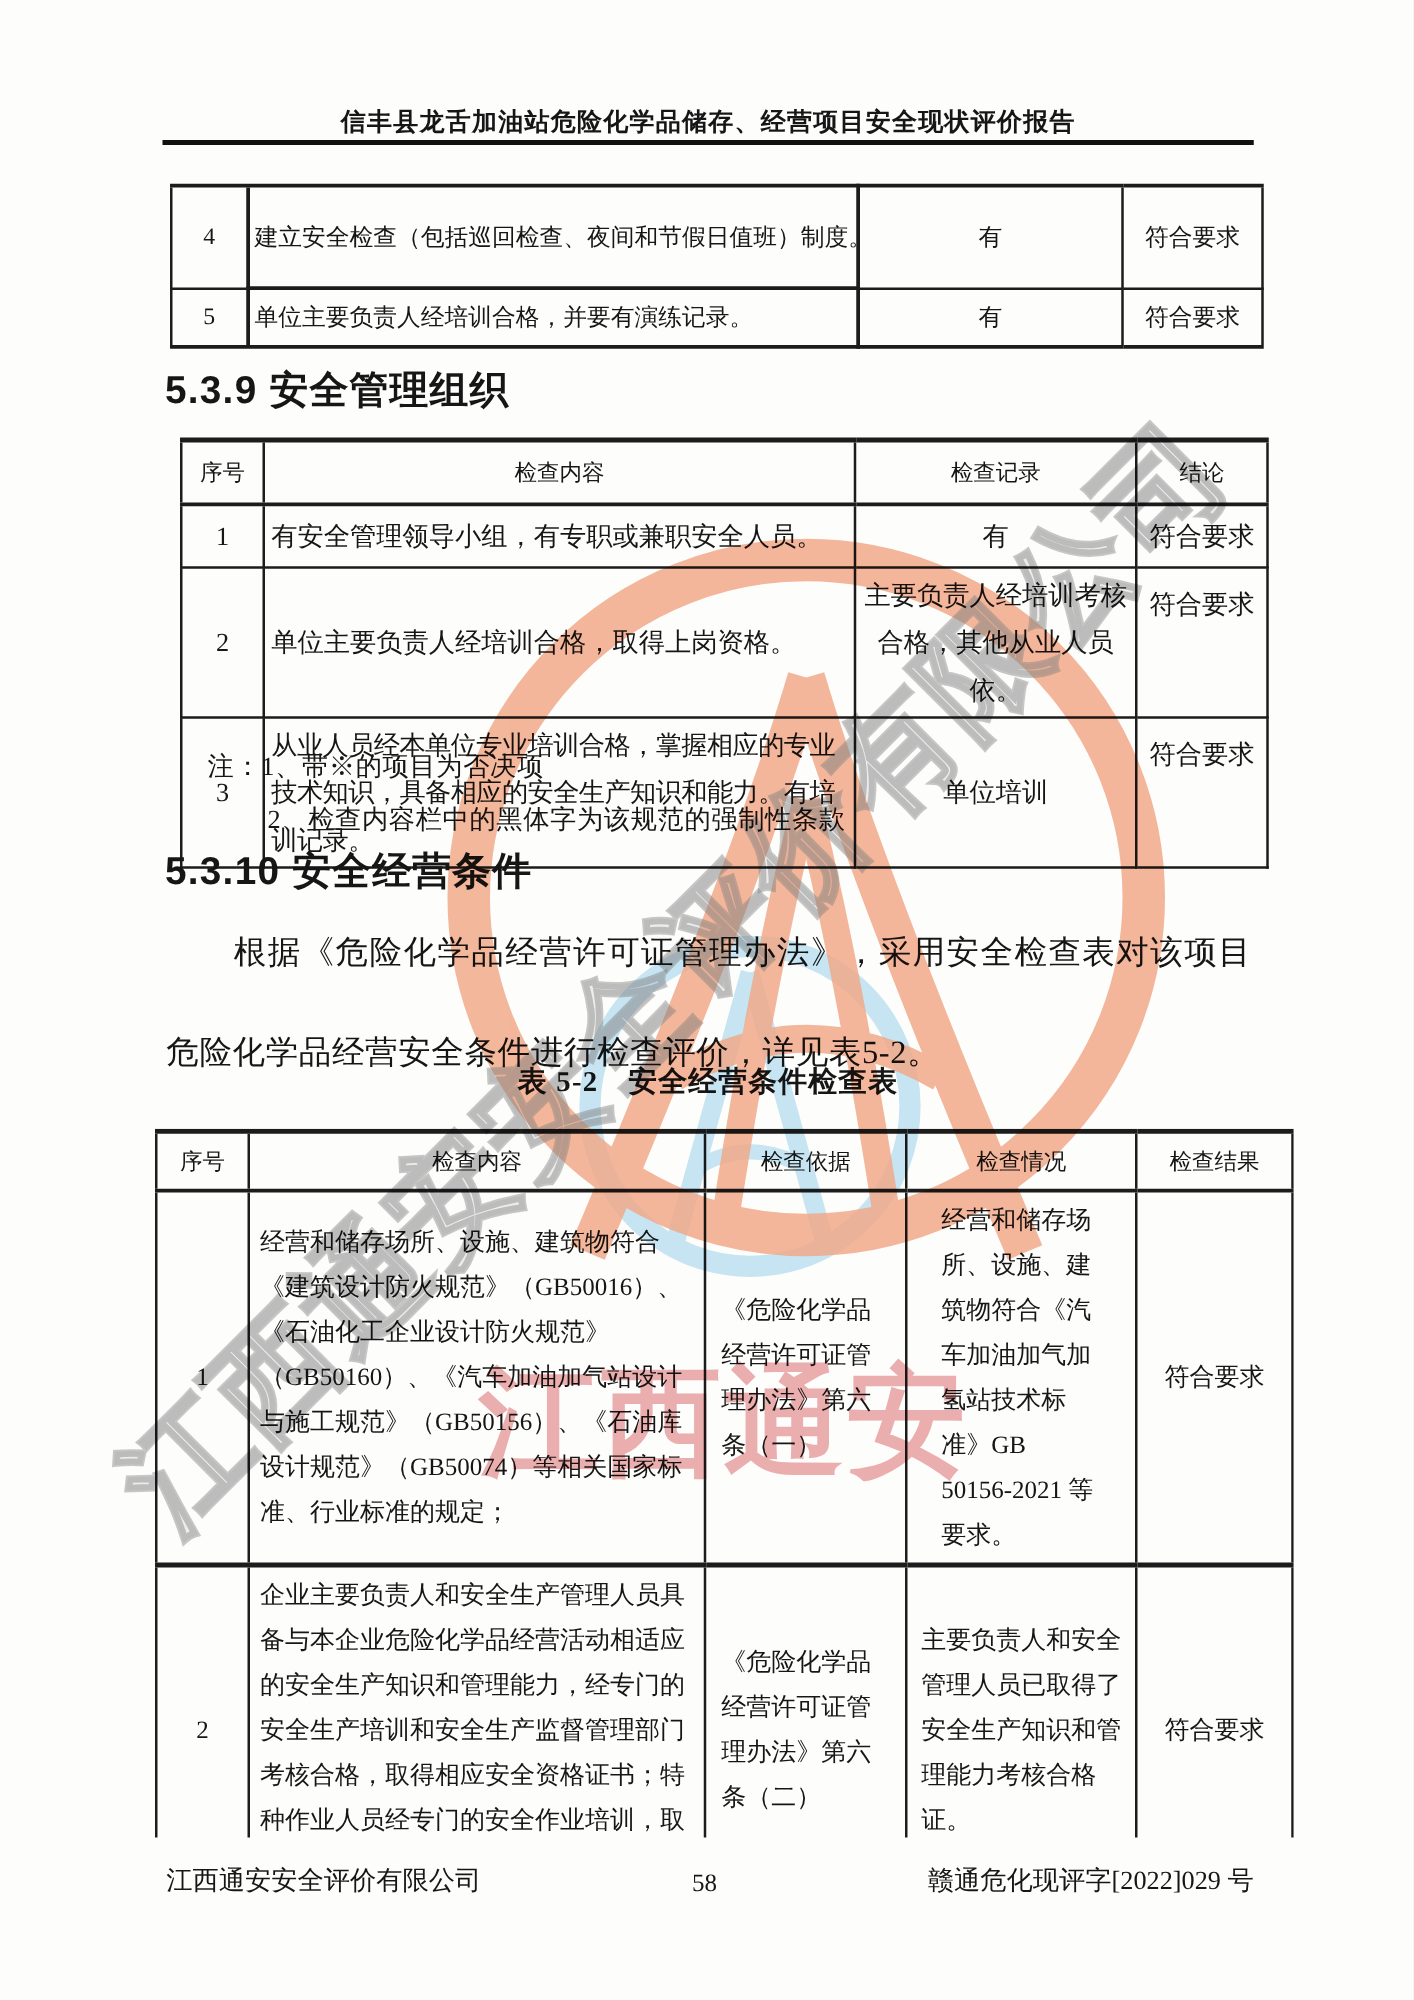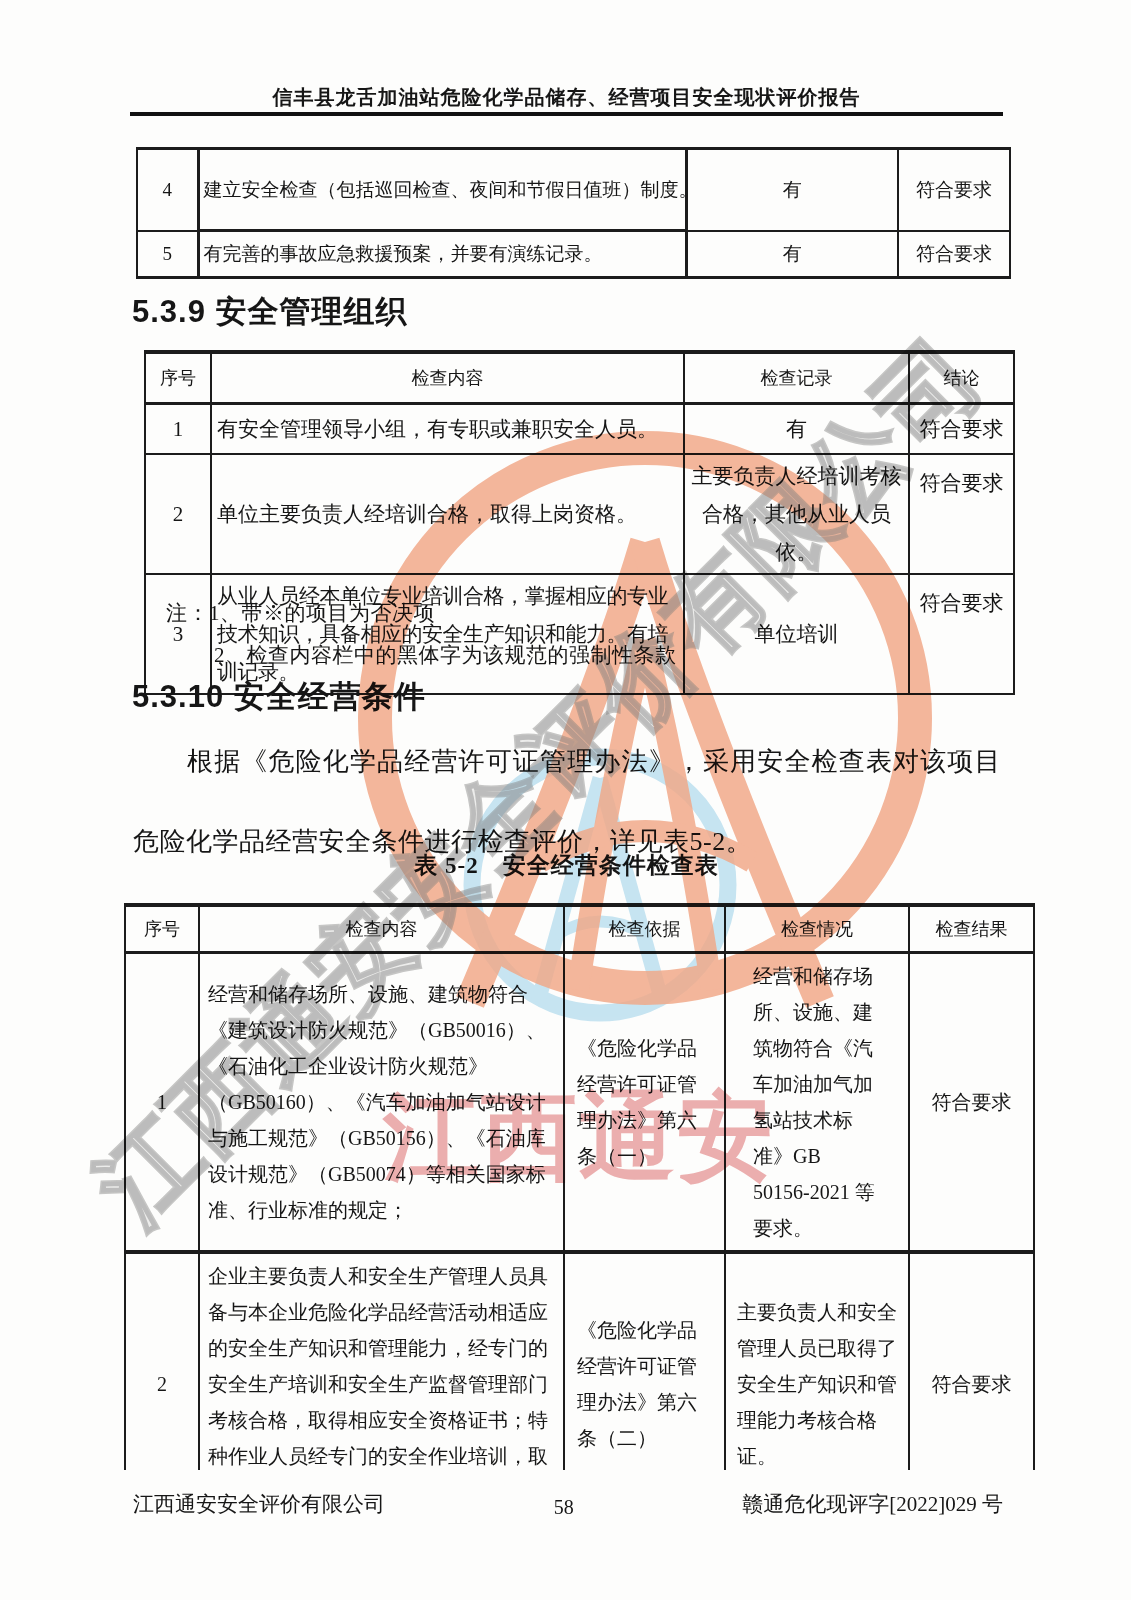--- a/index.html
+++ b/index.html
@@ -133,21 +133,21 @@
         </colgroup>
       <tbody>
           <tr style="height:82px;">
         <td class="c">4</td>
         <td class="l thick nowrap" style="padding:2px 4px;">建立安全检查（包括巡回检查、夜间和节假日值班）制度。</td>
         <td class="c">有</td>
         <td class="c">符合要求</td>
       </tr>
       <tr style="height:47px;">
         <td class="c">5</td>
-        <td class="l thick nowrap" style="padding:2px 4px;">有完善的事故应急救援预案，并要有演练记录。</td>
+        <td class="l thick nowrap" style="padding:2px 4px;">单位主要负责人经培训合格，并要有演练记录。</td>
         <td class="c">有</td>
         <td class="c">符合要求</td>
       </tr>
     </tbody>
       </table>
 
     <div class="sec-heading" id="h539">5.3.9 安全管理组织</div>
 
     <table class="doc-table t539">
       <colgroup>

